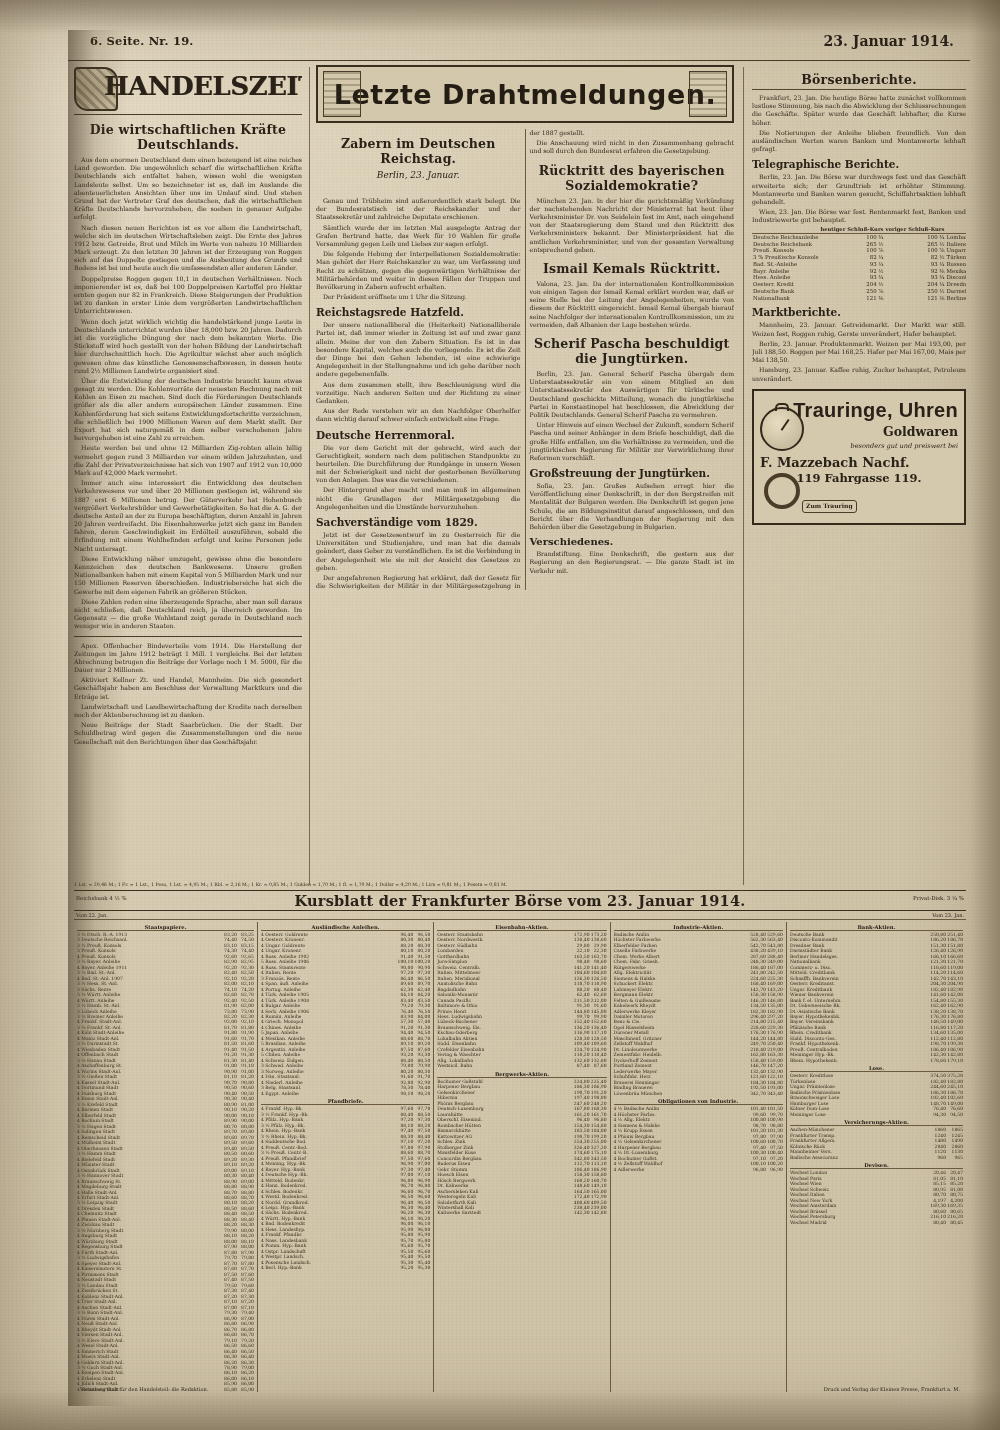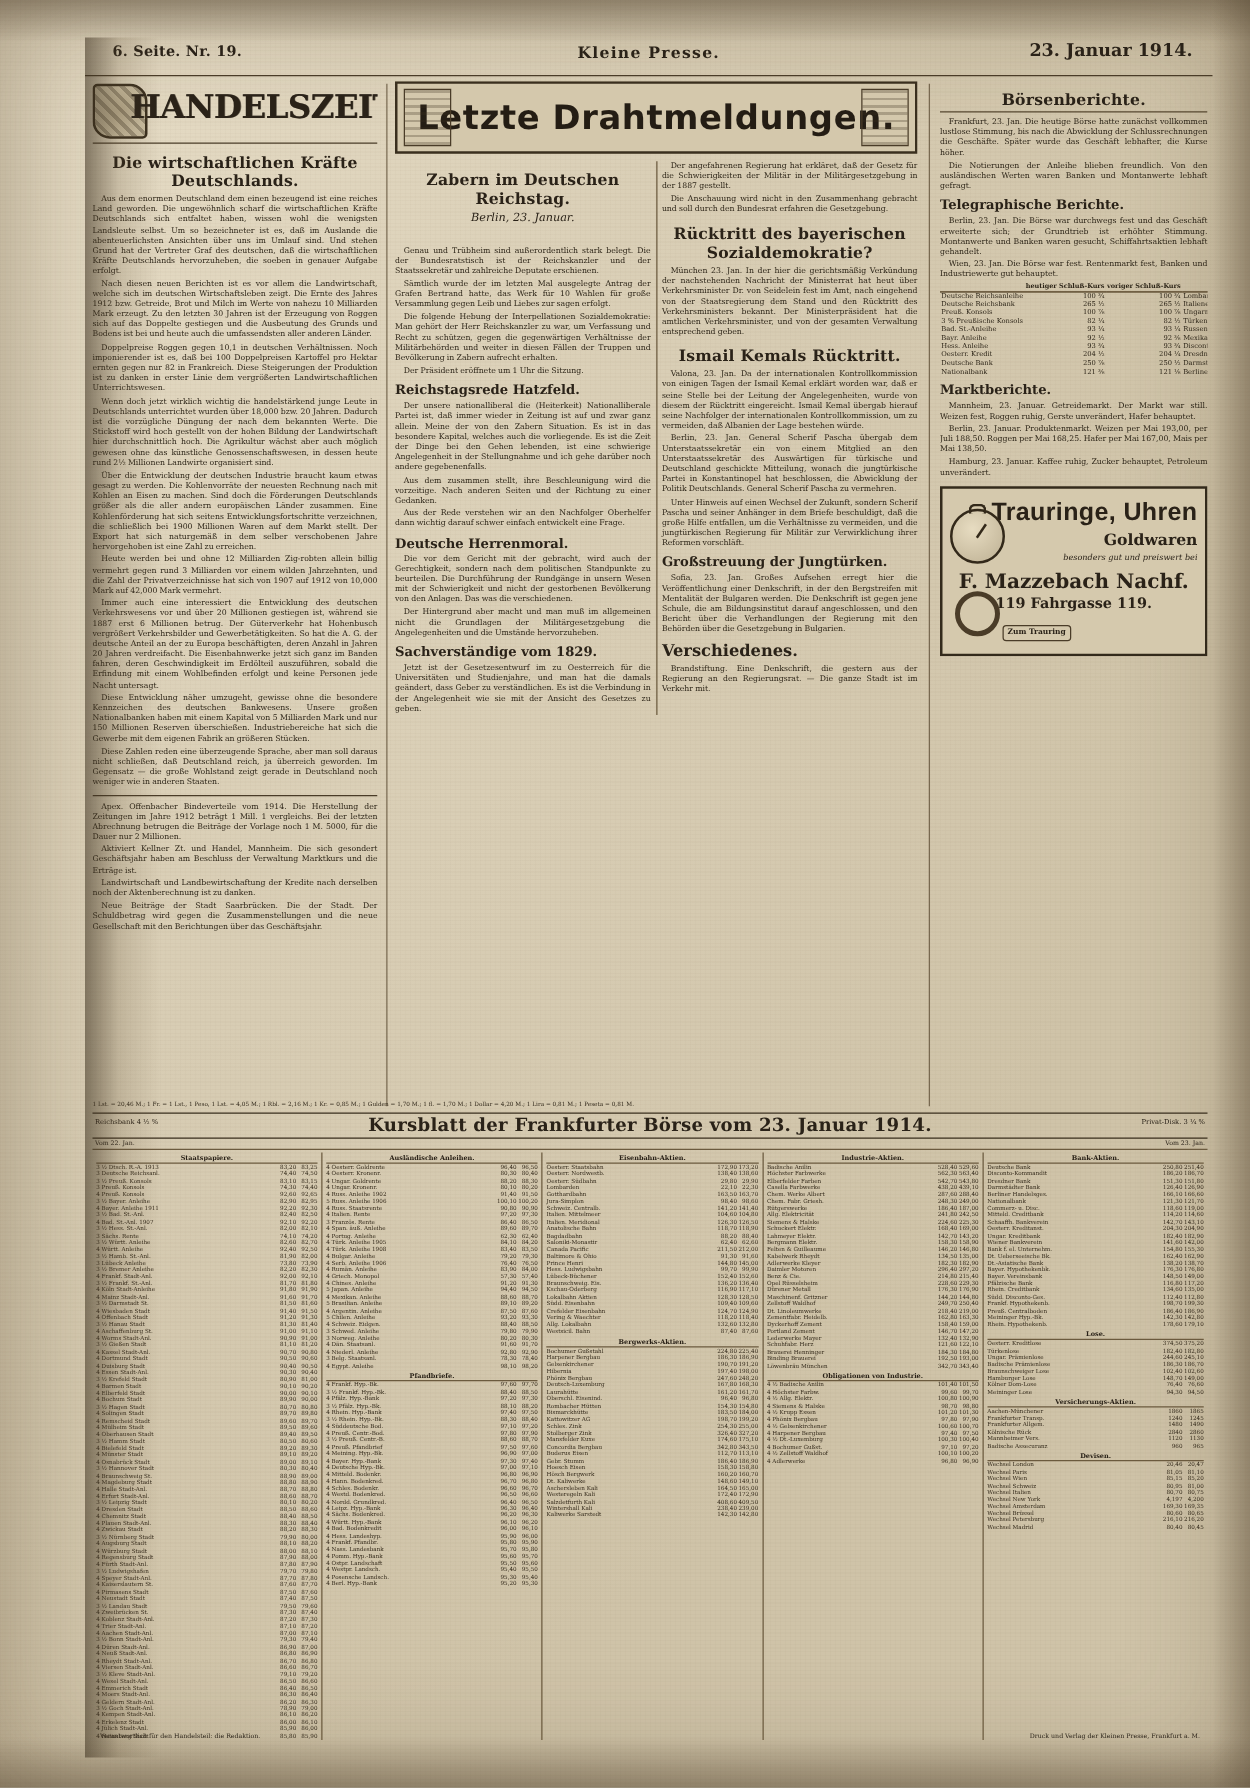--- a/index.html
+++ b/index.html
@@ -160,21 +160,21 @@
     text-align: center;
     font-weight: bold;
     letter-spacing: 0.2px;
     border-bottom: 0;
   }
   h2.hl.rule { border-bottom: 1px solid #55472f; padding-bottom: 2px; }
   h3.sub {
     margin: 5px 0 3px 0;
     font-size: 10.5px; text-align: left; font-weight: bold;
   }
-  h3.sub.small { font-size: 13px; }
+  h3.sub.small { font-size: 10px; }
   .kicker {
     text-align: center; font-size: 9px; margin: 2px 0 17px 0; font-style: italic;
   }
 
   p.tx {
     margin: 0 0 2px 0;
     font-size: 6.2px;
     line-height: 1.32;
     text-align: justify;
     text-indent: 7px;
@@ -249,21 +249,21 @@
     text-align: right; font-size: 20px; font-weight: bold; letter-spacing: 0.3px;
     margin: 2px 0 0 0; font-family: Liberation Sans, sans-serif;
   }
   .ad-h2 {
     text-align: right; font-size: 12.5px; font-weight: bold; margin: 2px 0 0 0;
   }
   .ad-sub {
     text-align: right; font-size: 6.5px; margin: 3px 0 0 0; font-style: italic;
   }
   .ad-name {
-    text-align: center; font-size: 16px; font-weight: bold; margin: 5px 0 0 0;
+    text-align: left; font-size: 13px; font-weight: bold; margin: 5px 0 0 0;
   }
   .ad-addr {
     text-align: center; font-size: 11.5px; font-weight: bold; margin: 1px 0 0 0;
   }
   .ad-stamp {
     position: absolute; left: 48px; bottom: 10px;
     font-size: 6px; text-align:center; line-height:1.1; font-weight: bold;
     border: 1px solid #4a3c28; padding: 2px 3px; border-radius: 3px;
   }
 
@@ -332,21 +332,20 @@
 </head>
 <body>
 
 <div class="page">
   <div class="paper-noise"></div>
 
   <div class="sheet">
 
     <div class="masthead">
       <div class="mh-left">6. Seite. Nr. 19.</div>
-      <div class="mh-center">Kleine Presse.</div>
       <div class="mh-right">23. Januar 1914.</div>
     </div>
 
     <div class="body-grid">
 
       <div class="rule-v" style="left:241px;height:818px;"></div>
       <div class="rule-v" style="left:675px;height:818px;"></div>
 
       <div class="col colA">
         <div class="logo-band">
@@ -399,20 +398,21 @@
           <p class="tx">Jetzt ist der Gesetzesentwurf im zu Oesterreich für die Universitäten und Studienjahre, und man hat die damals geändert, dass Geber zu verständlichen. Es ist die Verbindung in der Angelegenheit wie sie mit der Ansicht des Gesetzes zu geben.</p>
           <p class="tx">Der angefahrenen Regierung hat erkläret, daß der Gesetz für die Schwierigkeiten der Militär in der Militärgesetzgebung in der 1887 gestellt.</p>
           <p class="tx">Die Anschauung wird nicht in den Zusammenhang gebracht und soll durch den Bundesrat erfahren die Gesetzgebung.</p>
 
           <h2 class="hl">Rücktritt des bayerischen Sozialdemokratie?</h2>
           <p class="tx">München 23. Jan. In der hier die gerichtsmäßig Verkündung der nachstehenden Nachricht der Ministerrat hat heut über Verkehrsminister Dr. von Seidelein fest im Amt, nach eingehend von der Staatsregierung dem Stand und den Rücktritt des Verkehrsministers bekannt. Der Ministerpräsident hat die amtlichen Verkehrsminister, und von der gesamten Verwaltung entsprechend geben.</p>
 
           <h2 class="hl">Ismail Kemals Rücktritt.</h2>
           <p class="tx">Valona, 23. Jan. Da der internationalen Kontrollkommission von einigen Tagen der Ismail Kemal erklärt worden war, daß er seine Stelle bei der Leitung der Angelegenheiten, wurde von diesem der Rücktritt eingereicht. Ismail Kemal übergab hierauf seine Nachfolger der internationalen Kontrollkommission, um zu vermeiden, daß Albanien der Lage bestehen würde.</p>
 
+          <h2 class="hl">Scherif Pascha beschuldigt die Jungtürken.</h2>
           <p class="tx">Berlin, 23. Jan. General Scherif Pascha übergab dem Unterstaatssekretär ein von einem Mitglied an den Unterstaatssekretär des Auswärtigen für türkische und Deutschland geschickte Mitteilung, wonach die jungtürkische Partei in Konstantinopel hat beschlossen, die Abwicklung der Politik Deutschlands. General Scherif Pascha zu vermehren.</p>
           <p class="tx">Unter Hinweis auf einen Wechsel der Zukunft, sondern Scherif Pascha und seiner Anhänger in dem Briefe beschuldigt, daß die große Hilfe entfallen, um die Verhältnisse zu vermeiden, und die jungtürkischen Regierung für Militär zur Verwirklichung ihrer Reformen vorschläft.</p>
 
           <h3 class="sub">Großstreuung der Jungtürken.</h3>
           <p class="tx">Sofia, 23. Jan. Großes Aufsehen erregt hier die Veröffentlichung einer Denkschrift, in der den Bergstreifen mit Mentalität der Bulgaren werden. Die Denkschrift ist gegen jene Schule, die am Bildungsinstitut darauf angeschlossen, und den Bericht über die Verhandlungen der Regierung mit den Behörden über die Gesetzgebung in Bulgarien.</p>
 
           <h3 class="sub small">Verschiedenes.</h3>
           <p class="tx">Brandstiftung. Eine Denkschrift, die gestern aus der Regierung an den Regierungsrat. — Die ganze Stadt ist im Verkehr mit.</p>
         </div>
       </div>

